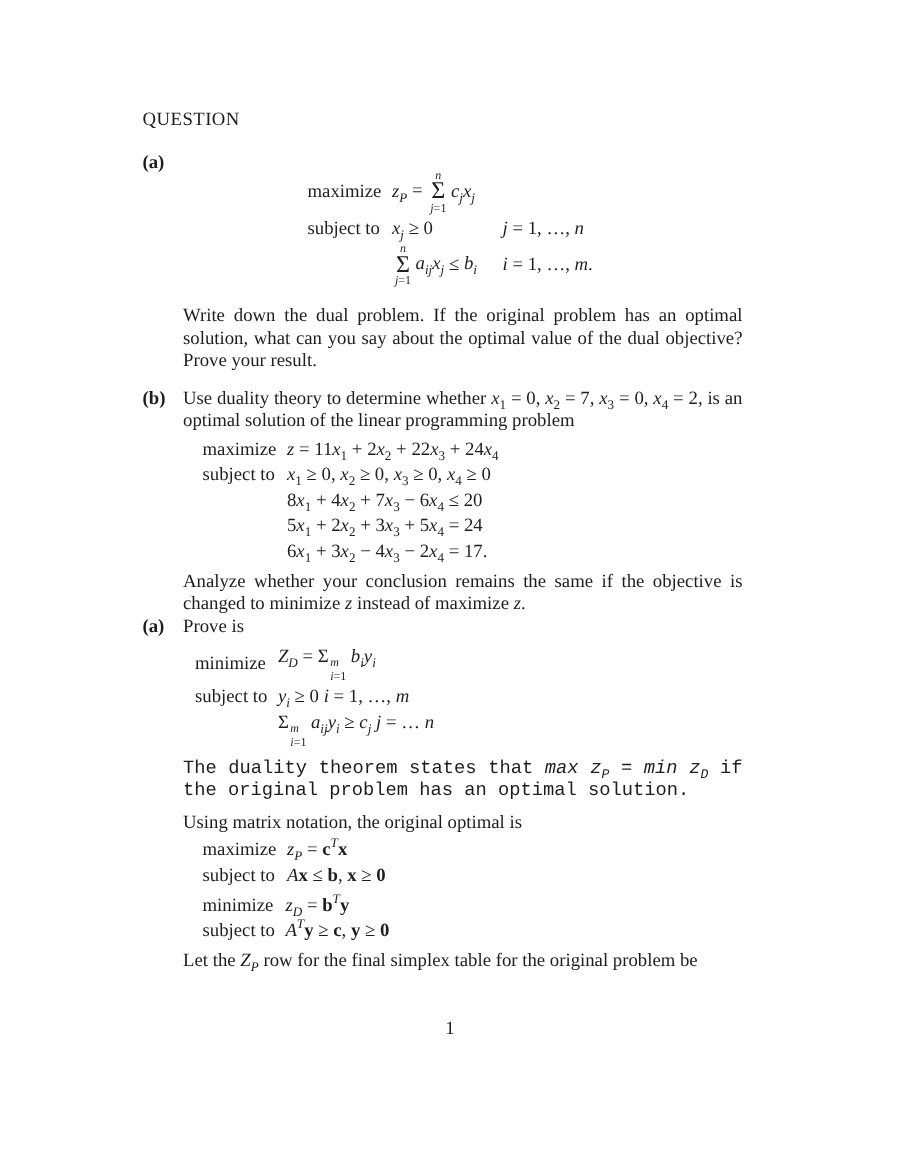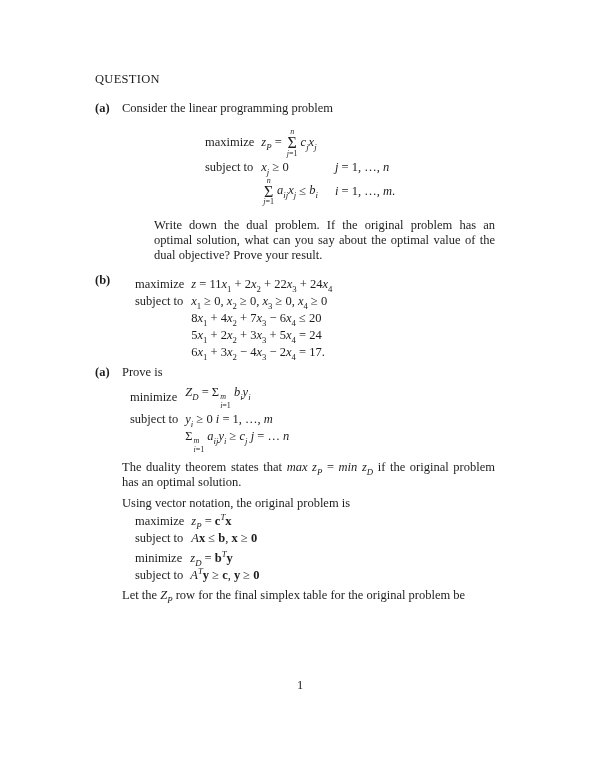--- a/index.html
+++ b/index.html
@@ -9,22 +9,22 @@
     font-family:"Liberation Serif","DejaVu Serif",serif;
     font-size:12.5px;line-height:1.2;
   }
   .page{padding:72px 105px 0 95px;}
   .shead{margin:0 0 14px 0;letter-spacing:0.3px;}
   .answer-head{margin:13px 0 14px 0;}
   .item{display:flex;align-items:flex-start;}
   .ilabel{width:27px;flex:none;font-weight:bold;}
   .ibody{flex:1;min-width:0;}
   p{margin:0;text-align:justify;}
-  .mb10{margin-bottom:10px;margin-left:32px;}
-  .mb6{margin-bottom:6px;}
+  .mb10{margin-bottom:10px;}
+  .mb6{margin-bottom:6px;font-family:Liberation Mono, monospace;}
   sub,sup{font-size:0.7em;line-height:0;}
   
   .mblock{display:grid;column-gap:7px;row-gap:2px;align-items:center;width:max-content;}
   .m3{grid-template-columns:max-content max-content max-content;}
   .m2{grid-template-columns:max-content max-content;}
   .mrow{display:contents;}
   .mcond{padding-left:10px;}
   .block1{margin:12px 0 12px 83px;}
   .blockb{margin:4px 0 5px 13px;}
   .blockdual{margin:5px 0 6px 8px;}
@@ -40,21 +40,20 @@
 </head>
 <body>
 
 <div class="page">
 
   <div class="shead">QUESTION</div>
 
   <div class="item">
     <span class="ilabel">(a)</span>
     <div class="ibody">
-      <p>Consider the linear programming problem</p>
 
       <div class="mblock m3 block1">
         <div class="mrow">
           <span class="mlabel">maximize</span>
           <span class="mexpr"><i>z<sub>P</sub></i> = <span class="bs">
                 <span class="l"><i>n</i></span>
                 <span class="g">Σ</span>
                 <span class="l"><i>j</i>=1</span>
               </span><i>c<sub>j</sub>x<sub>j</sub></i></span>
           <span class="mcond"></span>
@@ -75,20 +74,21 @@
         </div>
       </div>
 
       <p class="mb10">Write down the dual problem.  If the original problem has an optimal solution, what can you say about the optimal value of the dual objective?  Prove your result.</p>
     </div>
   </div>
 
   <div class="item">
     <span class="ilabel">(b)</span>
     <div class="ibody">
+      <p>Use duality theory to determine whether <i>x</i><sub>1</sub> = 0, <i>x</i><sub>2</sub> = 7, <i>x</i><sub>3</sub> = 0, <i>x</i><sub>4</sub> = 2, is an optimal solution of the linear programming problem</p>
 
       <div class="mblock m2 blockb">
         <div class="mrow">
           <span class="mlabel">maximize</span>
           <span class="mexpr"><i>z</i> = 11<i>x</i><sub>1</sub> + 2<i>x</i><sub>2</sub> + 22<i>x</i><sub>3</sub> + 24<i>x</i><sub>4</sub></span>
         </div>
         <div class="mrow">
           <span class="mlabel">subject to</span>
           <span class="mexpr"><i>x</i><sub>1</sub> ≥ 0, <i>x</i><sub>2</sub> ≥ 0, <i>x</i><sub>3</sub> ≥ 0, <i>x</i><sub>4</sub> ≥ 0</span>
         </div>
@@ -99,20 +99,21 @@
         <div class="mrow">
           <span class="mlabel"></span>
           <span class="mexpr">5<i>x</i><sub>1</sub> + 2<i>x</i><sub>2</sub> + 3<i>x</i><sub>3</sub> + 5<i>x</i><sub>4</sub> = 24</span>
         </div>
         <div class="mrow">
           <span class="mlabel"></span>
           <span class="mexpr">6<i>x</i><sub>1</sub> + 3<i>x</i><sub>2</sub> − 4<i>x</i><sub>3</sub> − 2<i>x</i><sub>4</sub> = 17.</span>
         </div>
       </div>
 
+      <p>Analyze whether your conclusion remains the same if the objective is changed to minimize <i>z</i> instead of maximize <i>z</i>.</p>
     </div>
   </div>
 
 
   <div class="item">
     <span class="ilabel">(a)</span>
     <div class="ibody">
       <p>Prove is</p>
 
       <div class="mblock m2 blockdual">
@@ -131,21 +132,21 @@
           <span class="mlabel"></span>
           <span class="mexpr">Σ<span class="sc">
                 <span><i>m</i></span>
                 <span><i>i</i>=1</span>
               </span><i>a<sub>ij</sub>y<sub>i</sub></i> ≥ <i>c<sub>j</sub></i> <i>j</i> = … <i>n</i></span>
         </div>
       </div>
 
       <p class="mb6">The duality theorem states that <i>max z<sub>P</sub></i> = <i>min z<sub>D</sub></i> if the original problem has an optimal solution.</p>
 
-      <p>Using vector notation, the original problem is</p>
+      <p>Using matrix notation, the original optimal is</p>
 
       <div class="mblock m2 blockmat">
         <div class="mrow">
           <span class="mlabel">maximize</span>
           <span class="mexpr"><i>z<sub>P</sub></i> = <b>c</b><sup><i>T</i></sup><b>x</b></span>
         </div>
         <div class="mrow">
           <span class="mlabel">subject to</span>
           <span class="mexpr"><i>A</i><b>x</b> ≤ <b>b</b>, <b>x</b> ≥ <b>0</b></span>
         </div>

